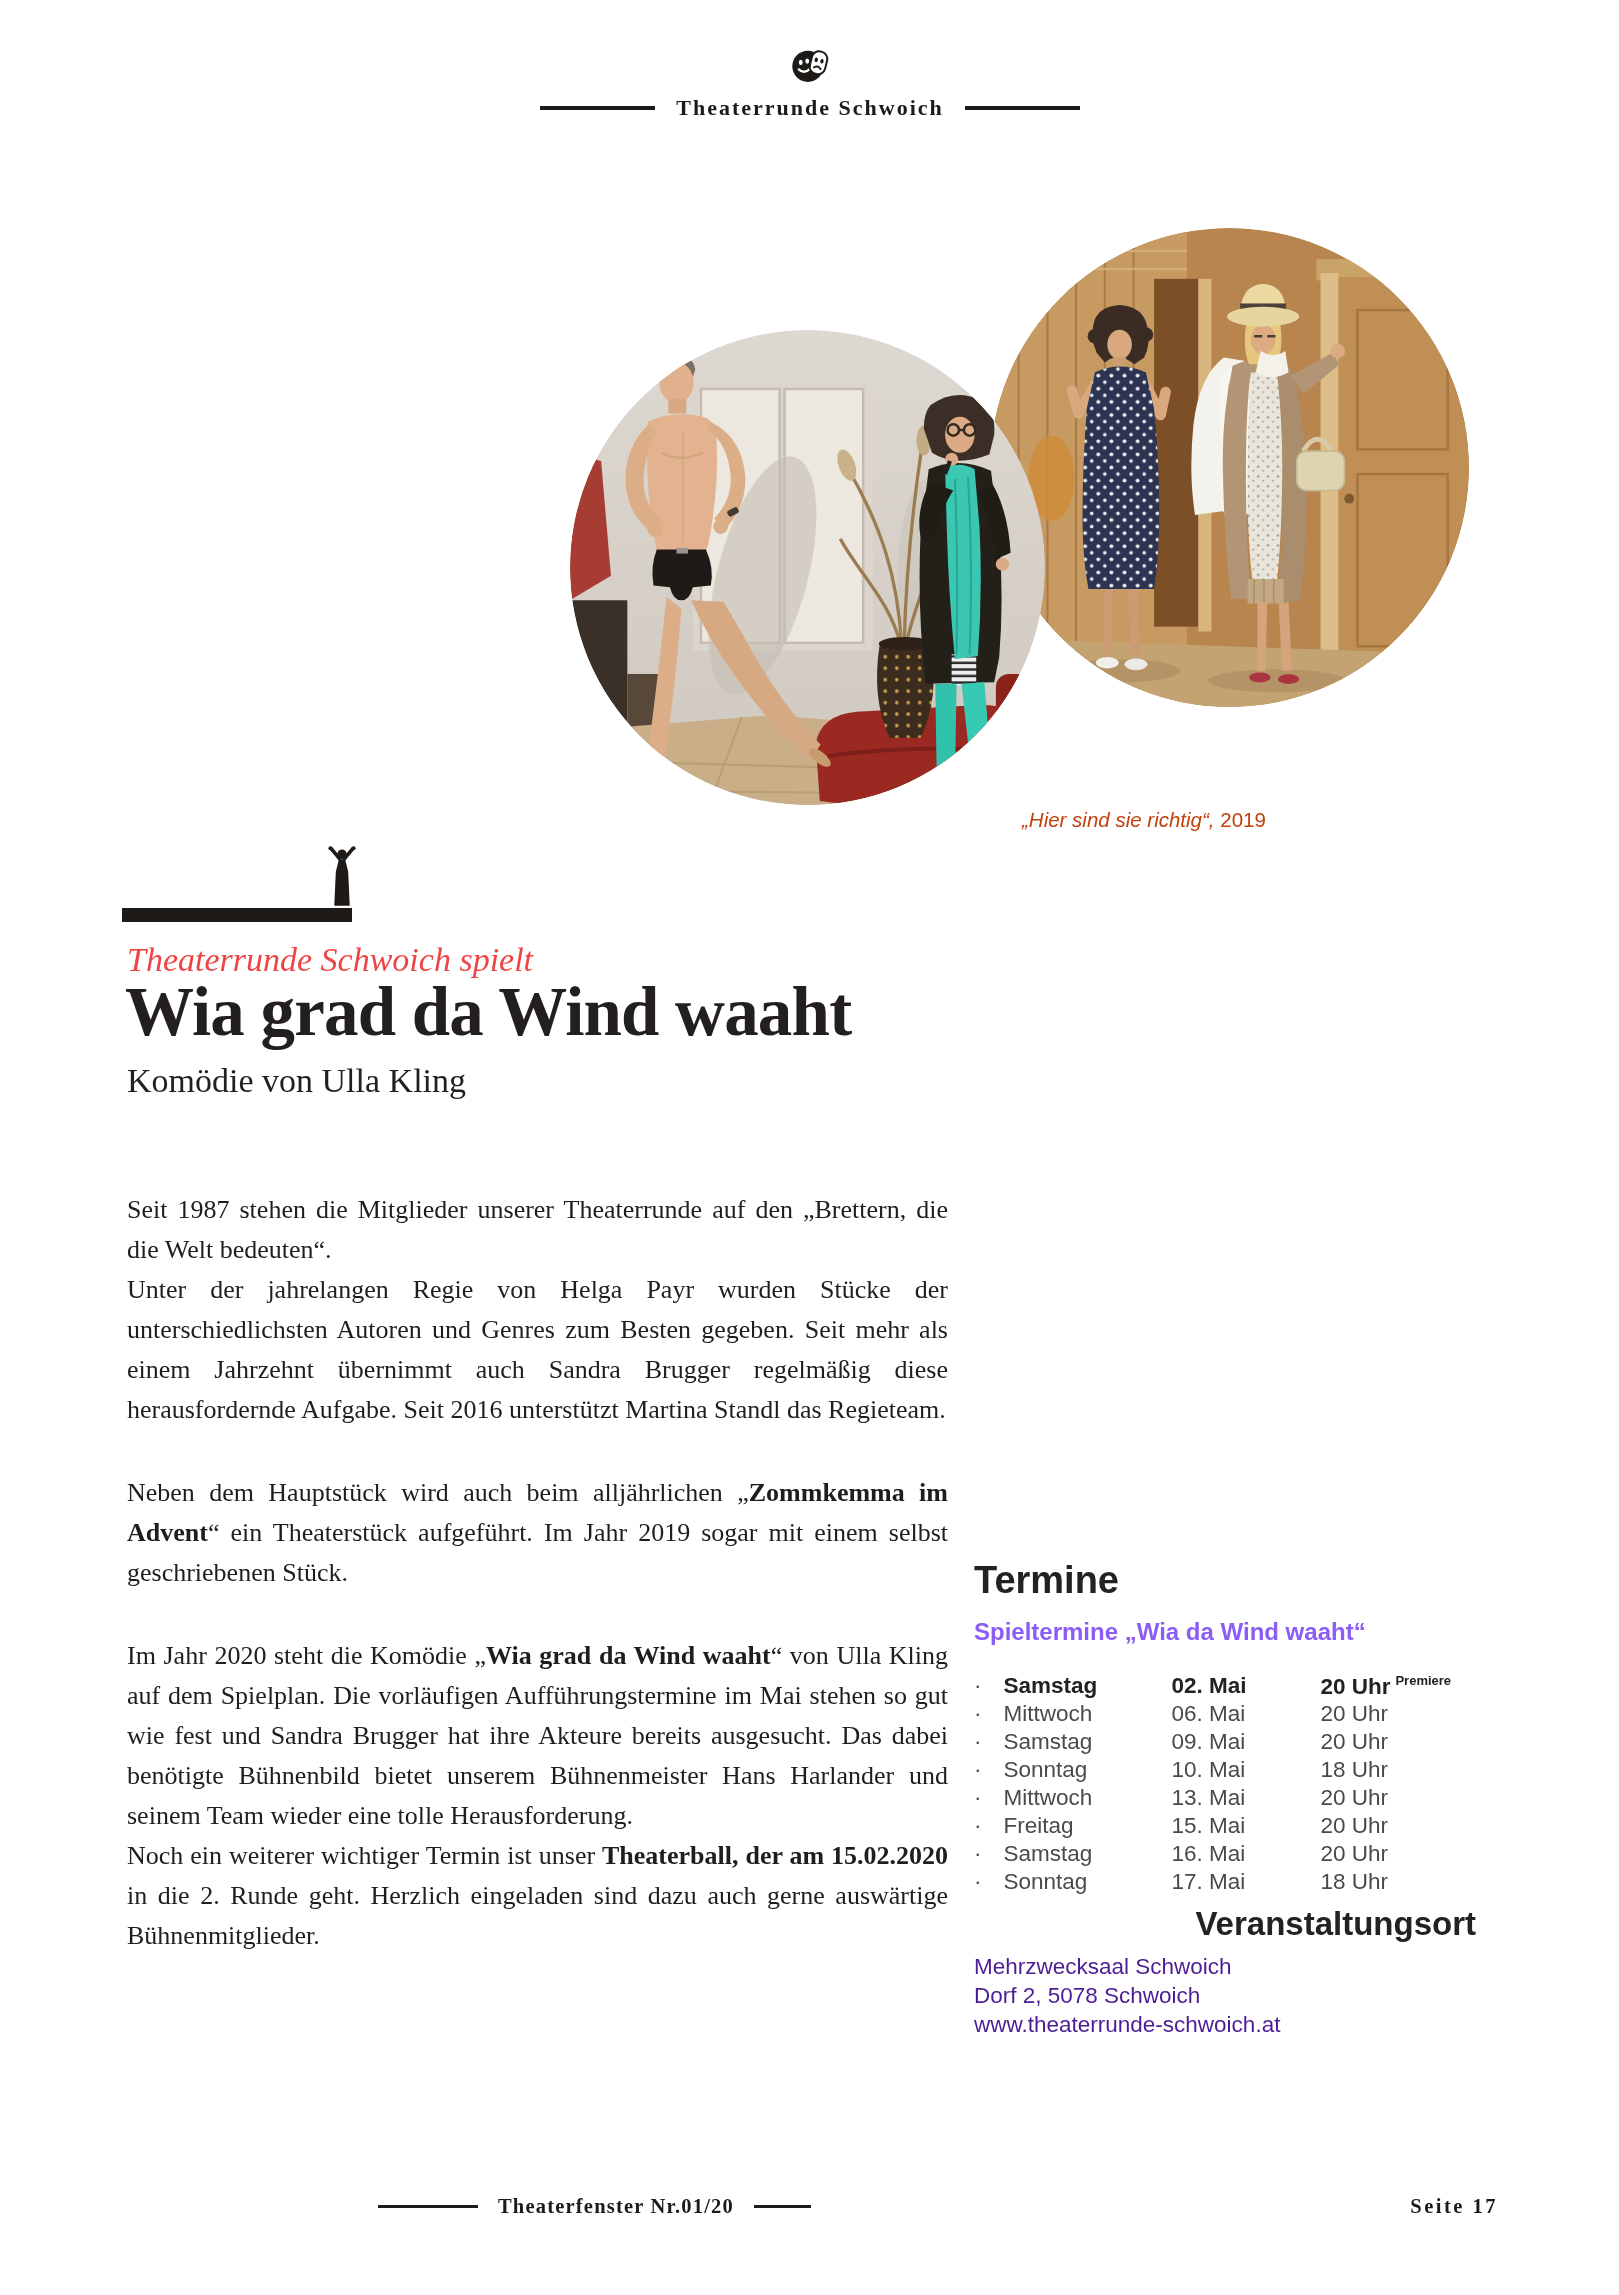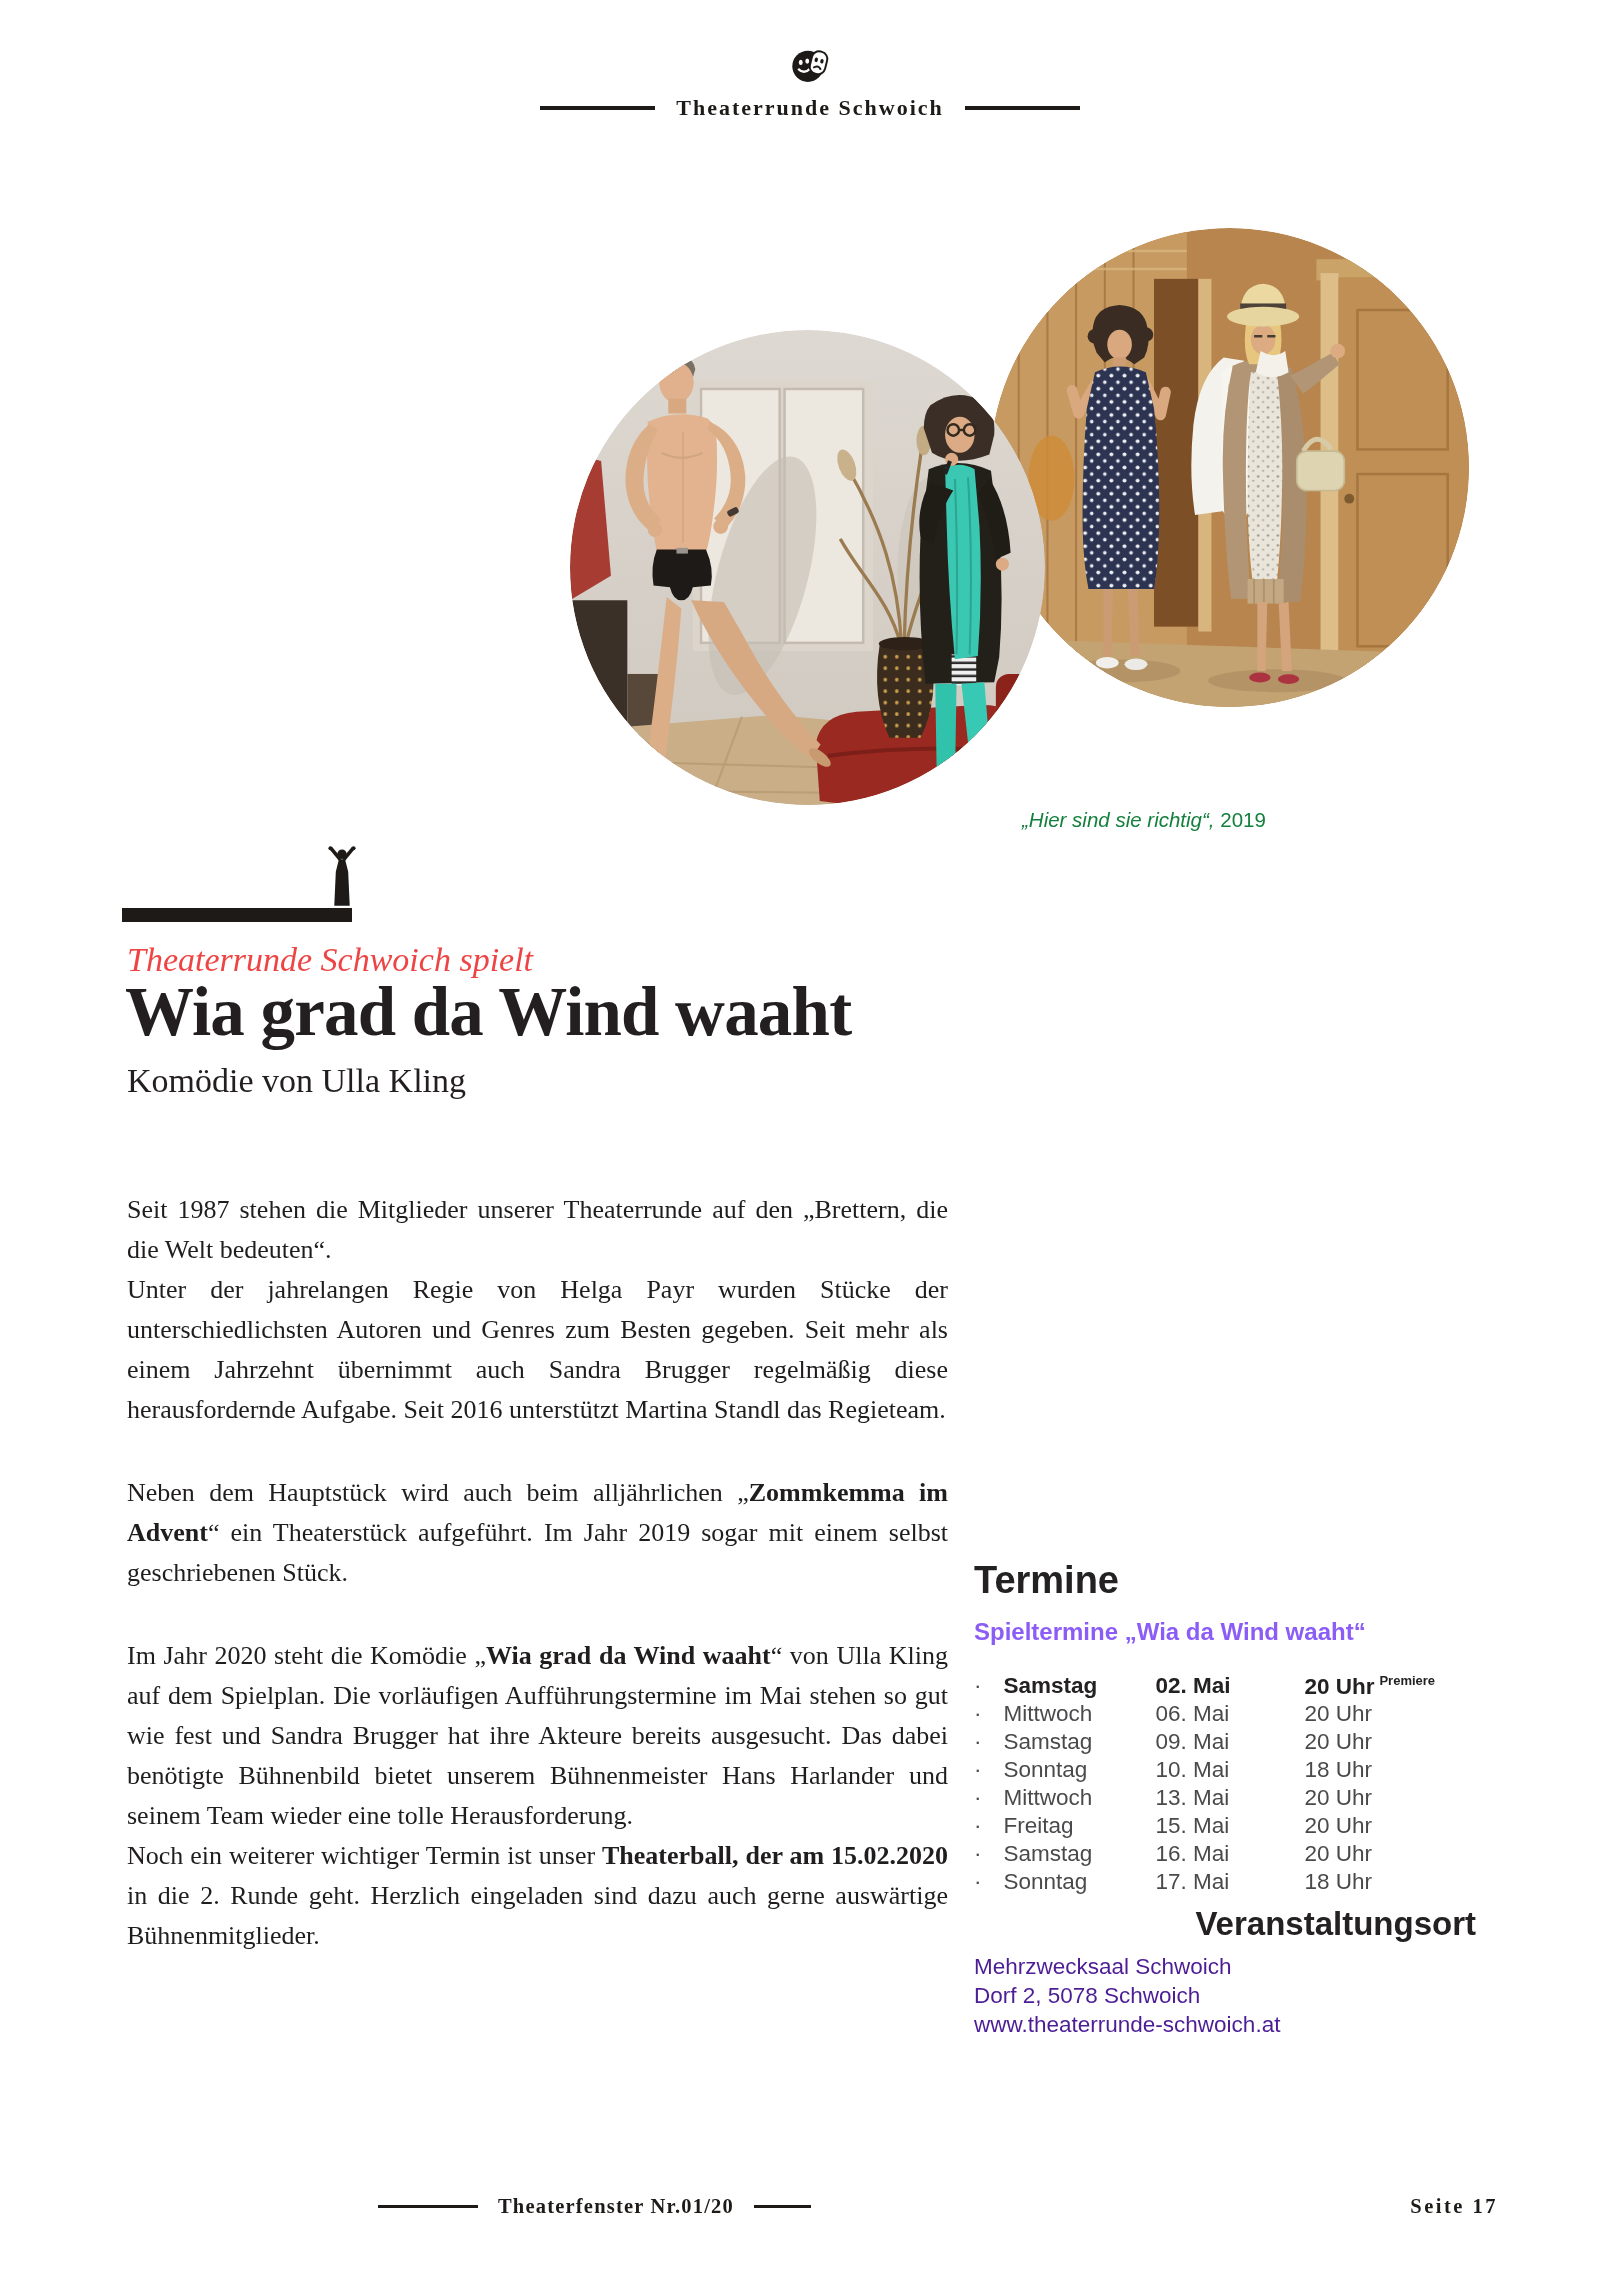--- a/index.html
+++ b/index.html
@@ -13,21 +13,21 @@
   .masks { width:39px; height:38px; }
   .brandrow { margin-top:11px; display:flex; align-items:center; gap:21px; }
   .rule { width:115px; height:3.3px; background:#1d1a17; }
   .brand { font-size:22px; font-weight:bold; letter-spacing:2px; color:#1d1a17; }
   
   .photo { position:absolute; border-radius:50%; overflow:hidden; }
   .photo svg { display:block; }
   .photo-right { left:990px; top:228px; width:479px; height:479px; z-index:1; }
   .photo-left  { left:570px;  top:330px; width:475px; height:475px; z-index:2; }
   .caption { position:absolute; left:1022px; top:808px; z-index:3;
-    font-family:"Liberation Sans", sans-serif; font-size:20.5px; color:#15803d; }
+    font-family:"Liberation Sans", sans-serif; font-size:20.5px; color:#c2410c; }
   .caption .q { font-style:italic; }
   .caption .y { font-style:normal; }
   
   .stage-bar { position:absolute; left:122px; top:908px; width:230px; height:14px; background:#1d1a17; }
   .stage-figure { position:absolute; left:325px; top:843px; width:34px; height:67px; }
   
   .kicker { position:absolute; left:127px; top:941px; font-size:34px; color:#ef4444;font-style:italic; }
   .headline { position:absolute; left:125px; top:976px; font-size:69px; font-weight:bold; letter-spacing:-0.8px; line-height:1.05; color:#231f20; }
   .subtitle { position:absolute; left:127px; top:1062px; font-size:34px; color:#231f20; }
   
@@ -36,21 +36,21 @@
   .article p { margin:0 0 43px 0; }
   .article b { font-weight:bold; }
   
   .sidebar { position:absolute; left:974px; top:1559px; width:502px; font-family:"Liberation Sans", sans-serif; }
   .h-termine { font-size:38px; font-weight:bold; color:#242122; line-height:43px; margin:0; }
   .sched-title { margin-top:16px; font-size:24px; font-weight:bold; color:#8b5cf6; }
   .sched-list { margin-top:6.6px; }
   .srow { display:flex; align-items:baseline; height:28px; font-size:22.5px; color:#4a4a4c; }
   .srow .c-bullet { width:29.5px; }
   .srow .c-day { width:152px; }
-  .srow .c-date { width:149px; }
+  .srow .c-date { width:149px;margin-left:16px; }
   .srow .c-time { flex:1;margin-top:20px; }
   .srow-bold .c-day, .srow-bold .c-date, .srow-bold .c-time { font-weight:bold; color:#242122; }
   .premiere { font-size:13px; font-weight:bold; vertical-align:super; margin-left:4.9px; color:#242122; }
   .h-venue { margin-top:28px; font-size:33px; font-weight:bold; color:#242122; line-height:38px;text-align:right; }
   .venue-lines { margin-top:9.8px; font-size:22.5px; line-height:29px; color:#4c1d95; }
   
   .footer-center { position:absolute; left:0; top:2195px; width:1189px; display:flex; justify-content:center; align-items:center; gap:19.7px; }
   .frule-l { width:100px; height:3.3px; background:#1d1a17; }
   .frule-r { width:57px; height:3.3px; background:#1d1a17; }
   .footer-text { font-size:20.5px; font-weight:bold; letter-spacing:1.2px; color:#1d1a17; }

